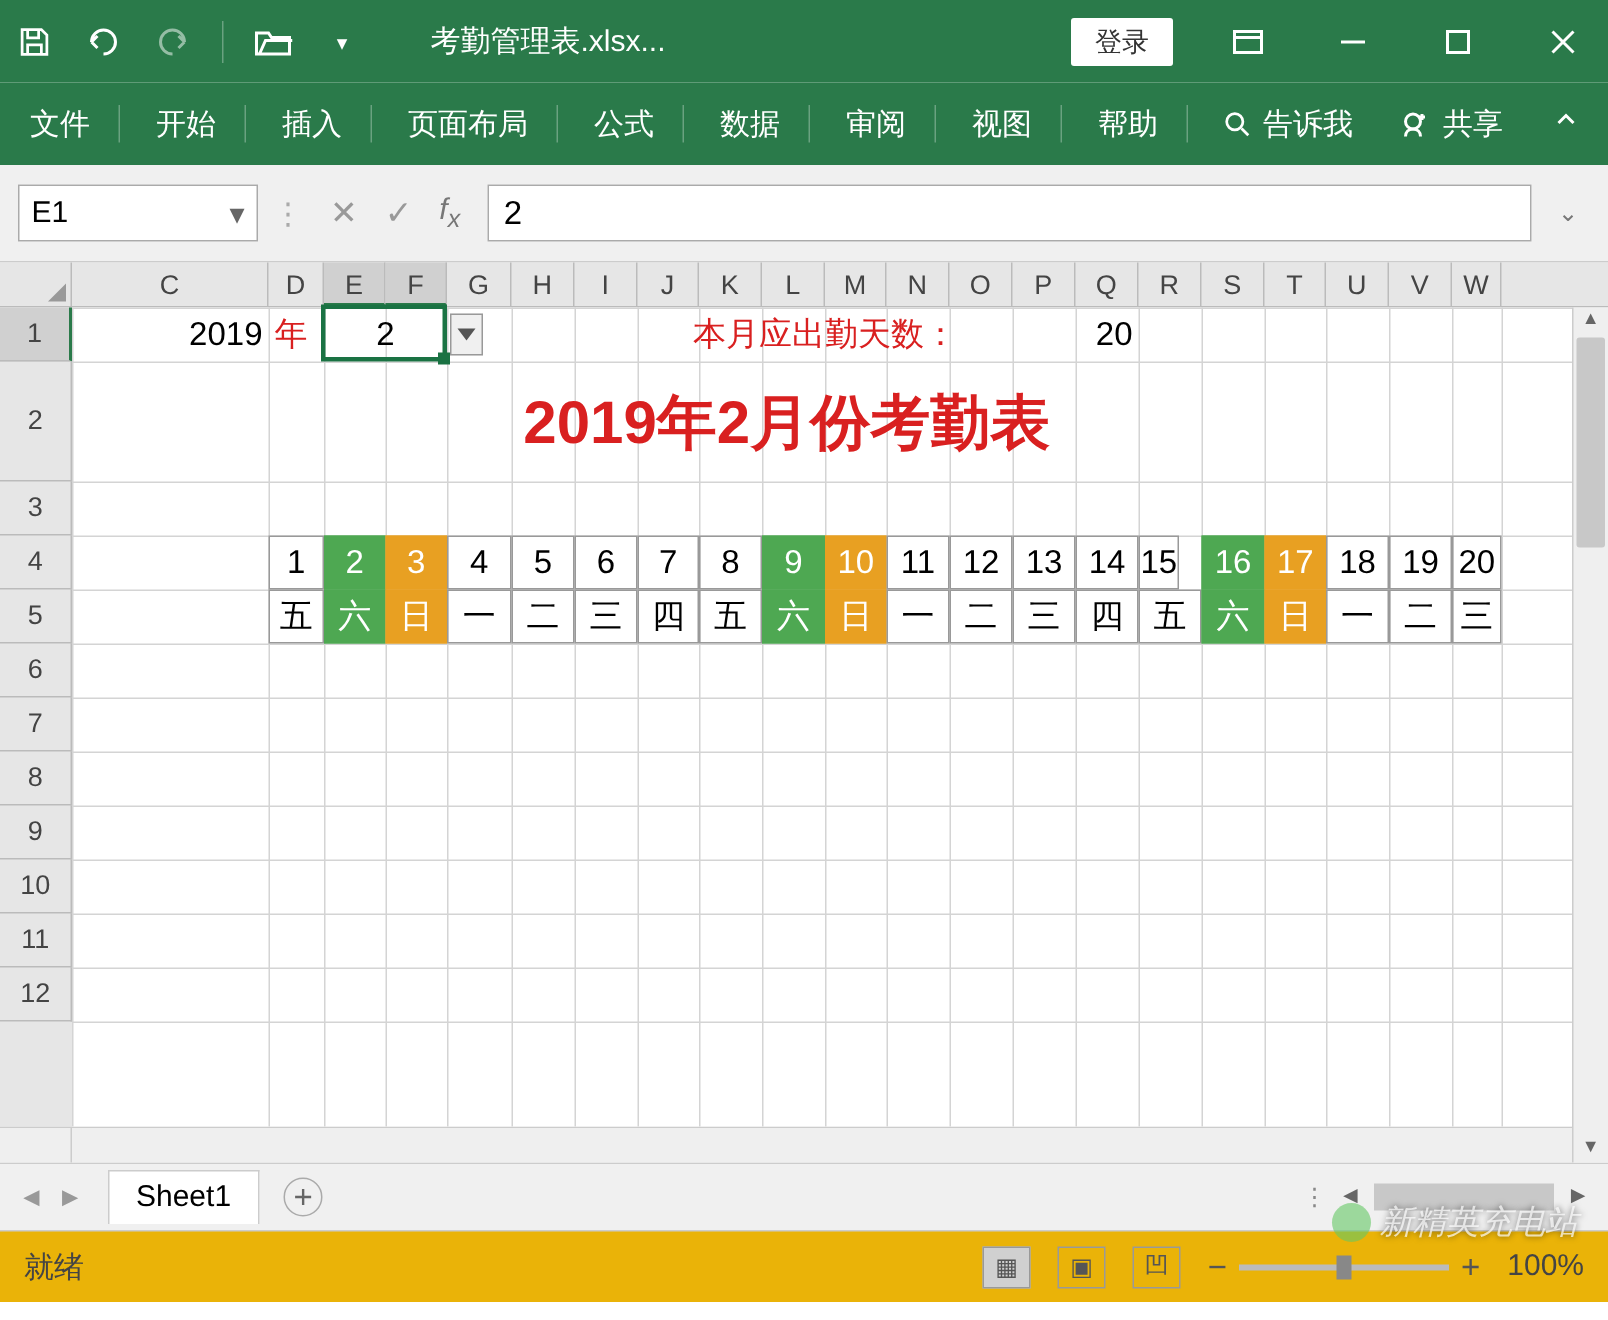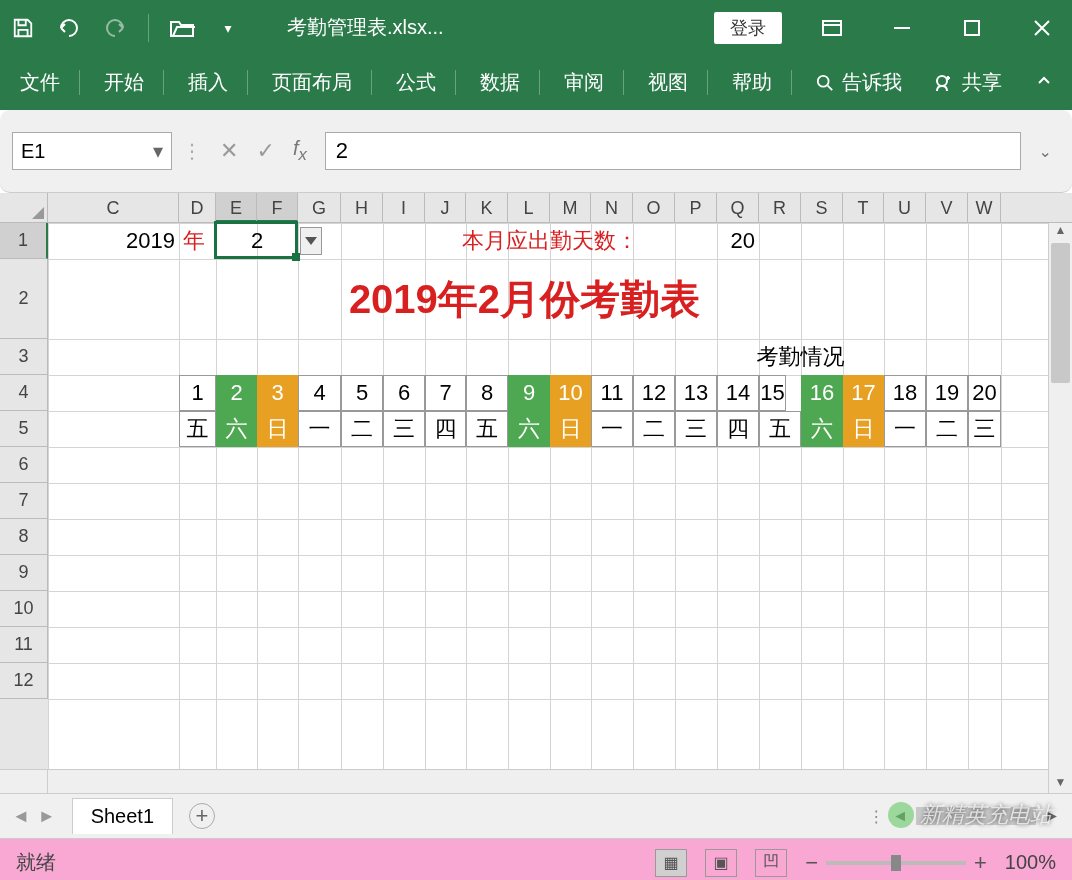--- a/index.html
+++ b/index.html
@@ -13,21 +13,21 @@
 .tb-right { margin-left: auto; display: flex; align-items: center; gap: 30px; }
 .login-btn { background: #fff; color: #333; padding: 4px 16px; border-radius: 2px; font-size: 18px; cursor: pointer; }
 .win-btn { width: 40px; height: 40px; display: flex; align-items: center; justify-content: center; cursor: pointer; }
 .win-btn svg { stroke: #fff; fill: none; stroke-width: 2; }
 .ribbon-tabs { background: #2a7a4a; height: 55px; display: flex; align-items: center; padding: 0 20px; gap: 24px; color: #fff; font-size: 20px; }
 .ribbon-tab { cursor: pointer; position: relative; padding-right: 20px; }
 .ribbon-tab:not(:last-child)::after { content: ""; position: absolute; right: 0; top: 5%; height: 90%; width: 1px; background: rgba(255,255,255,0.3); }
 .tell-me { display: flex; align-items: center; gap: 8px; cursor: pointer; }
 .share { margin-left: auto; display: flex; align-items: center; gap: 8px; cursor: pointer; }
 .collapse-btn { margin-left: 10px; cursor: pointer; }
-.formula-area { height: 83px; background: #f0f0f0; display: flex; align-items: center; padding: 26px 12px; gap: 10px; border-bottom: 1px solid #ccc; border-radius: 10px; }
+.formula-area { height: 65px; background: #f0f0f0; display: flex; align-items: center; padding: 26px 12px; gap: 10px; border-bottom: 1px solid #ccc; }
 .name-box { width: 160px; height: 38px; background: #fff; border: 1px solid #aaa; display: flex; align-items: center; justify-content: space-between; padding: 0 8px; font-size: 20px; }
 .name-box .dd { color: #666; cursor: pointer; }
 .fb-btns { display: flex; align-items: center; gap: 18px; padding: 0 8px; }
 .fb-btn { color: #999; font-size: 22px; cursor: pointer; }
 .fx-label { font-style: italic; font-size: 20px; color: #777; cursor: pointer; }
 .formula-bar { flex: 1; height: 38px; background: #fff; border: 1px solid #aaa; padding: 0 10px; font-size: 22px; display: flex; align-items: center; }
 .expand-fb { color: #777; cursor: pointer; padding: 0 8px; }
 .grid-area { position: relative; height: 600px; display: flex; flex-direction: column; }
 .col-headers { display: flex; height: 30px; background: #e6e6e6; border-bottom: 1px solid #bbb; }
 .selall { width: 48px; border-right: 1px solid #bbb; background: #e6e6e6; position: relative; }
@@ -59,21 +59,21 @@
 .vscroll .arrup { top: 0; } .vscroll .arrdn { bottom: 0; }
 .hscroll-area { height: 24px; display: flex; background: #efefef; border-top: 1px solid #ccc; }
 .hscroll-area .spacer { width: 48px; border-right: 1px solid #ccc; }
 .sheet-tabs-row { height: 45px; display: flex; align-items: center; background: #f0f0f0; border-top: 1px solid #ccc; padding: 0 12px; gap: 16px; }
 .nav-arrows { display: flex; gap: 8px; color: #999; font-size: 18px; }
 .nav-arrows span { cursor: pointer; }
 .sheet-tab { background: #fff; border: 1px solid #ccc; border-bottom: none; padding: 6px 18px; font-size: 20px; cursor: pointer; }
 .add-sheet { color: #666; font-size: 22px; cursor: pointer; border: 1px solid #aaa; border-radius: 50%; width: 26px; height: 26px; display: flex; align-items: center; justify-content: center; }
 .tab-scroll { margin-left: auto; display: flex; align-items: center; gap: 8px; }
 .tab-scroll .mini { width: 18px; height: 18px; background: #c8c8c8; cursor: pointer; }
-.statusbar { height: 48px; background: #f9a8d4; border-top: 1px solid #ccc; display: flex; align-items: center; padding: 16px 16px; font-size: 20px; color: #444; }
+.statusbar { height: 48px; background: #eab308; border-top: 1px solid #ccc; display: flex; align-items: center; padding: 16px 16px; font-size: 20px; color: #444; }
 .status-right { margin-left: auto; display: flex; align-items: center; gap: 18px; }
 .view-btn { width: 32px; height: 28px; border: 1px solid #999; display: flex; align-items: center; justify-content: center; cursor: pointer; font-size: 16px; color: #555; }
 .view-btn.active { background: #d0d0d0; }
 .zoom-slider { display: flex; align-items: center; gap: 8px; }
 .zoom-slider .track { width: 140px; height: 4px; background: #bbb; position: relative; }
 .zoom-slider .track .mid { position: absolute; left: 50%; top: -4px; width: 2px; height: 12px; background: #888; }
 .zoom-slider .track .handle { position: absolute; left: 50%; top: -6px; width: 10px; height: 16px; background: #888; transform: translateX(-50%); cursor: pointer; }
 .zoom-btn { font-size: 22px; cursor: pointer; color: #555; }
 .watermark { position: absolute; right: 20px; bottom: 50px; color: rgba(255,255,255,0.7); font-size: 22px; font-style: italic; text-shadow: 0 0 4px rgba(0,0,0,0.6); pointer-events: none; display: flex; align-items: center; gap: 6px; }
 .watermark .wicon { width: 26px; height: 26px; border-radius: 50%; background: rgba(100,200,100,0.6); }
@@ -256,21 +256,20 @@
         <div class="col-line" style="left: 878px;"></div>
         <div class="col-line" style="left: 920px;"></div>
         <div class="col-line" style="left: 953px;"></div>
         <div class="cell num" style="left: 0px; top: 0px; width: 131px; height: 36px;">2019</div>
         <div class="cell red" style="left: 131px; top: 0px; width: 37px; height: 36px;">年</div>
         <div class="cell ctr" style="left: 168px; top: 0px; width: 82px; height: 36px;">2</div>
         <div class="dd-cell" style="left: 252px; top: 4px; height: 28px;"></div>
         <div class="cell red ctr" style="left: 377px; top: 0px; width: 250px; height: 36px;">本月应出勤天数：</div>
         <div class="cell num" style="left: 627px; top: 0px; width: 84px; height: 36px;">20</div>
         <div class="cell red ctr big-title" style="left: 0px; top: 36px; width: 953px; height: 80px;">2019年2月份考勤表</div>
-        <div class="cell ctr" style="left: 585px; top: 116px; width: 335px; height: 36px;">考勤情况</div>
         <div class="cell ctr day-hdr " style="left: 131px; top: 152px; width: 37px; height: 36px;">1</div>
         <div class="cell ctr day-hdr " style="left: 131px; top: 188px; width: 37px; height: 36px;">五</div>
         <div class="cell ctr day-hdr sat" style="left: 168px; top: 152px; width: 41px; height: 36px;">2</div>
         <div class="cell ctr day-hdr sat" style="left: 168px; top: 188px; width: 41px; height: 36px;">六</div>
         <div class="cell ctr day-hdr sun" style="left: 209px; top: 152px; width: 41px; height: 36px;">3</div>
         <div class="cell ctr day-hdr sun" style="left: 209px; top: 188px; width: 41px; height: 36px;">日</div>
         <div class="cell ctr day-hdr " style="left: 250px; top: 152px; width: 43px; height: 36px;">4</div>
         <div class="cell ctr day-hdr " style="left: 250px; top: 188px; width: 43px; height: 36px;">一</div>
         <div class="cell ctr day-hdr " style="left: 293px; top: 152px; width: 42px; height: 36px;">5</div>
         <div class="cell ctr day-hdr " style="left: 293px; top: 188px; width: 42px; height: 36px;">二</div>

